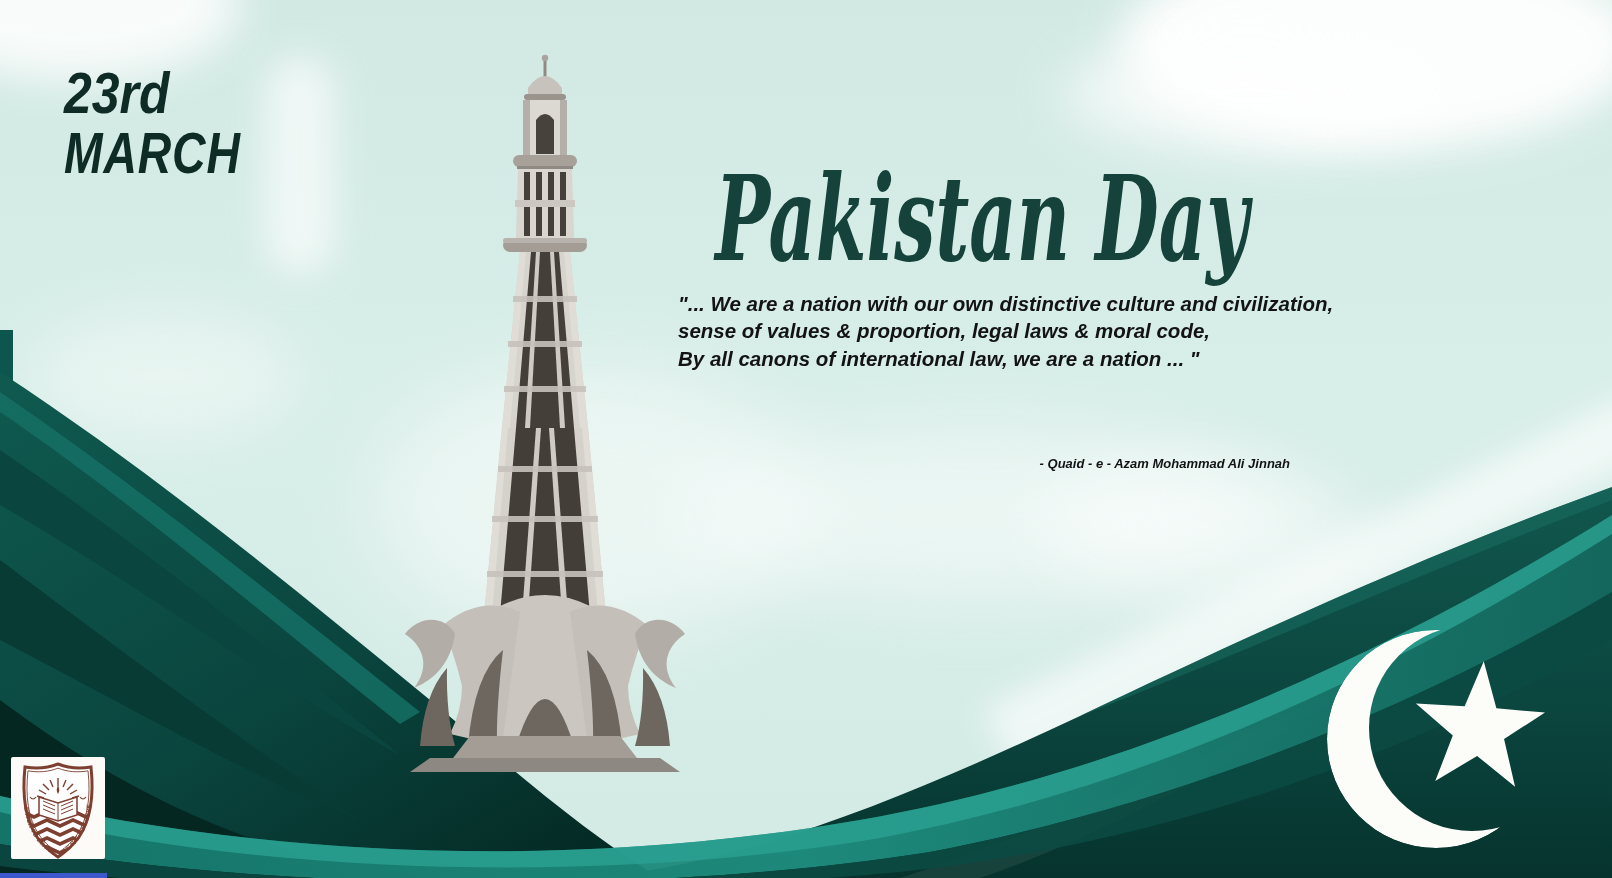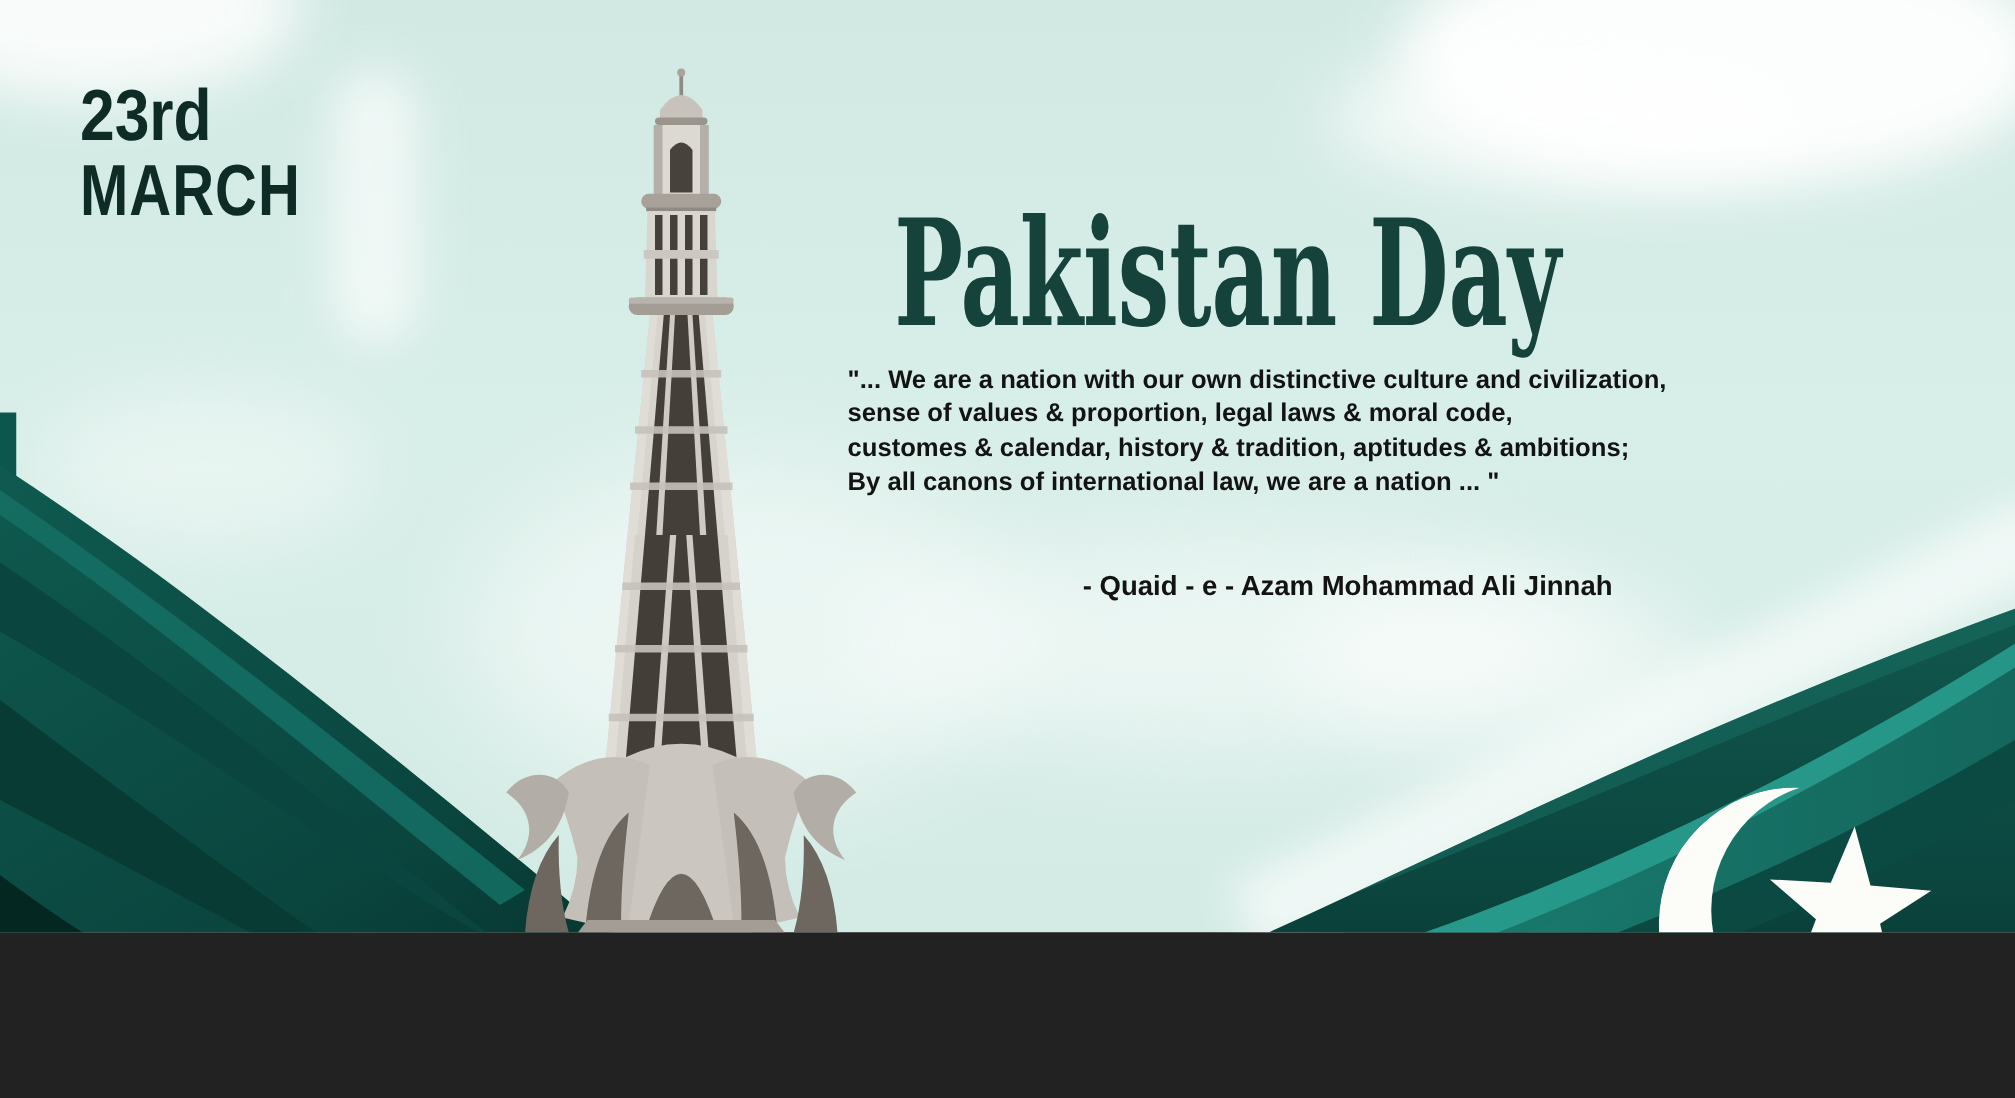--- a/index.html
+++ b/index.html
@@ -1,19 +1,20 @@
 <!DOCTYPE html>
 <html><head>
 <meta charset="utf-8">
 <style>
   html,body{margin:0;padding:0;background:#222;}
   .canvas{
-    position:relative; width:1612px; height:746px; overflow:hidden;
+    position:relative; width:1612px; height:878px; overflow:hidden;
     font-family:"Liberation Sans", sans-serif;
     background:linear-gradient(180deg,#d2e9e3 0%,#d8eee8 45%,#d4ebe5 100%);
+    font-style:italic;
   }
   .cloud{position:absolute; background:#ffffff; border-radius:50%; pointer-events:none;}
   .c1{left:1120px; top:-60px; width:520px; height:210px; filter:blur(22px); opacity:.95;}
   .c1b{left:1060px; top:40px; width:380px; height:110px; filter:blur(26px); opacity:.7;}
   .c2{left:-90px; top:-70px; width:330px; height:150px; filter:blur(22px); opacity:.85;}
   .c3{left:265px; top:55px; width:70px; height:220px; filter:blur(18px); opacity:.65; border-radius:40px;}
   .c4{left:370px; top:370px; width:440px; height:270px; filter:blur(42px); opacity:.5;}
   .c5{left:690px; top:430px; width:580px; height:170px; filter:blur(38px); opacity:.5;}
   .c6{left:1040px; top:460px; width:320px; height:130px; filter:blur(30px); opacity:.5;}
   .c7{left:30px; top:310px; width:270px; height:130px; filter:blur(30px); opacity:.4;}
@@ -26,21 +27,21 @@
   .date-2{font-size:58px; font-weight:bold; letter-spacing:1px; transform:scaleX(.8); transform-origin:left top; margin-top:2px;}
   .title{
     position:absolute; left:982px; top:160px; transform:translateX(-50%) scaleX(.62);
     font-family:"DejaVu Serif", serif; font-weight:bold; font-size:118px; line-height:1;
     color:#15423b; white-space:nowrap; margin:0;
   }
   .quote{position:absolute; left:678px; top:290px; width:660px; color:#131313;
     font-size:20.5px; font-weight:bold; line-height:27.3px;}
   .quote-line{white-space:nowrap;}
   .attribution{position:absolute; left:678px; top:456px; width:612px; text-align:right;
-    color:#131313; font-size:22px; font-weight:bold;}
+    color:#131313; font-size:13px; font-weight:bold;}
   .crest{position:absolute; left:11px; top:757px;}
   .blue-strip{position:absolute; left:0; top:873px; width:107px; height:5px; background:#3d57cc;}
 </style>
 </head>
 <body>
 
 <div class="canvas">
 
   <div class="cloud c1"></div>
   <div class="cloud c1b"></div>
@@ -170,21 +171,20 @@
   <div class="date-block">
     <div class="date-1">23rd</div>
     <div class="date-2">MARCH</div>
   </div>
 
   <h1 class="title">Pakistan Day</h1>
 
   <div class="quote">
     <div class="quote-line">"... We are a nation with our own distinctive culture and civilization,</div>
     <div class="quote-line">sense of values &amp; proportion, legal laws &amp; moral code,</div>
-    <div class="quote-line">customes &amp; calendar, history &amp; tradition, aptitudes &amp; ambitions;</div>
     <div class="quote-line">By all canons of international law, we are a nation ... "</div>
   </div>
   <div class="attribution">- Quaid - e - Azam Mohammad Ali Jinnah</div>
 
   <svg class="crest" width="94" height="102" viewBox="0 0 94 102">
     <defs>
       <clipPath id="shieldClip">
         <path d="M47,7 C57,11 68,12 80,10 C83,38 80,62 68,80 C61,90 53,96 47,100 C41,96 33,90 26,80 C14,62 11,38 14,10 C26,12 37,11 47,7 Z"></path>
       </clipPath>
       <path id="mottoL" d="M13,48 C15,70 24,86 41,97" fill="none"></path>

